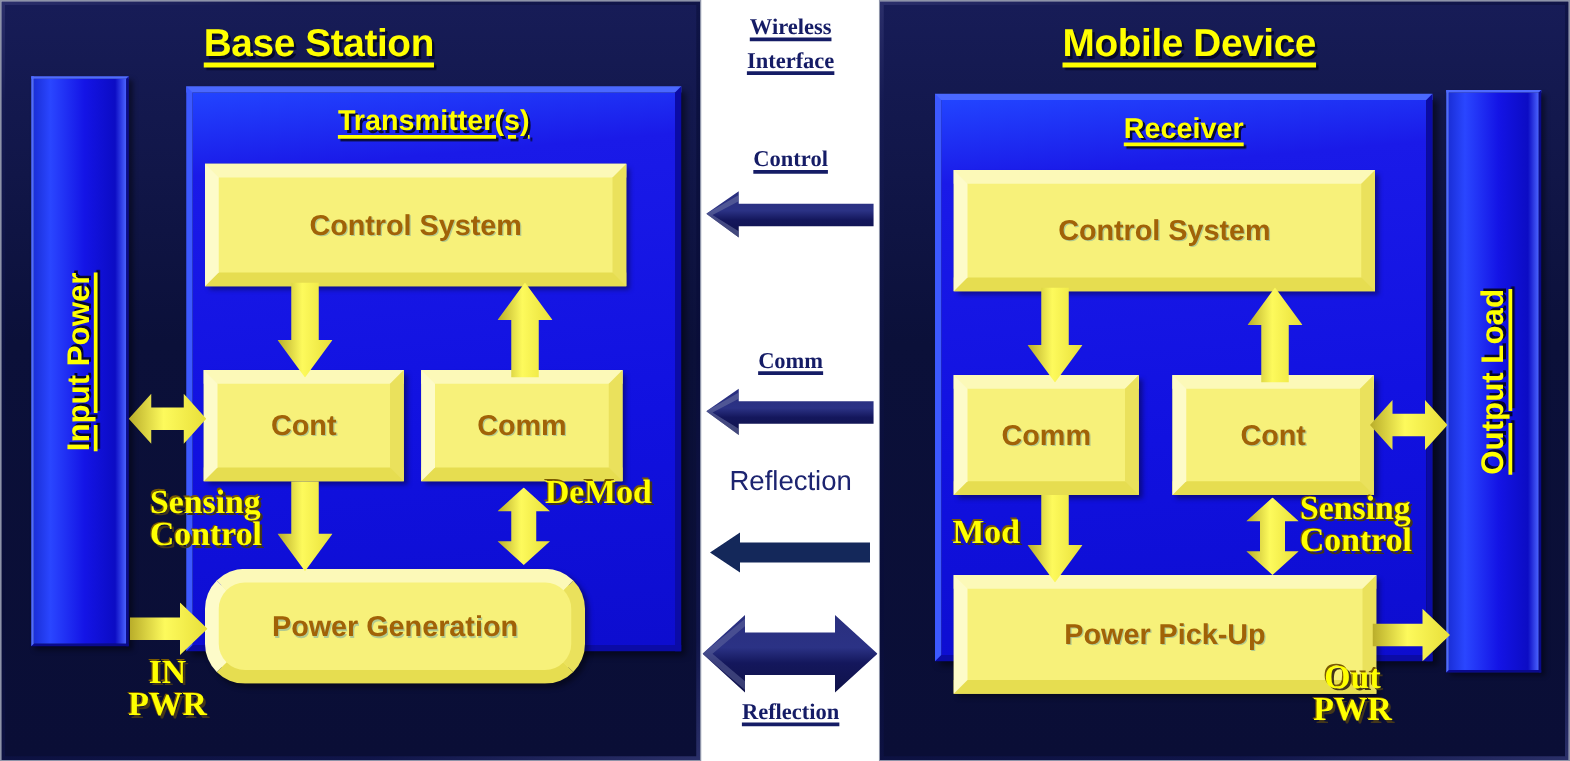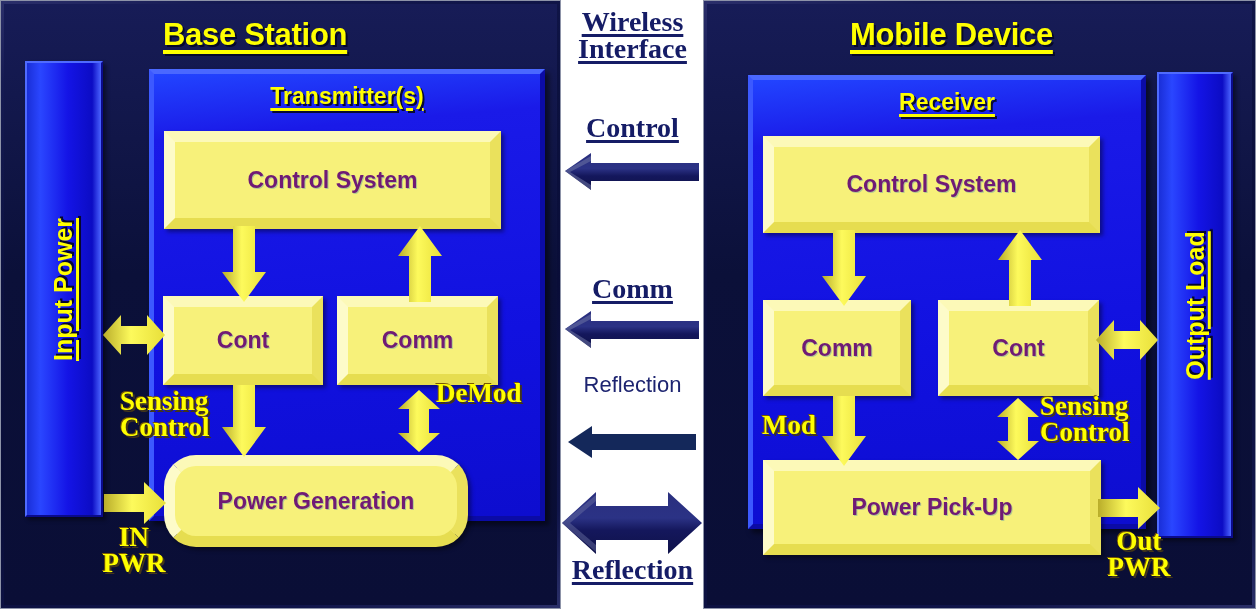--- a/index.html
+++ b/index.html
@@ -45,38 +45,38 @@
       text-decoration-thickness:3px;text-underline-offset:4px;
       text-shadow:2px 2px 0 #080a33;}
 
   
   .block{position:absolute;z-index:6;box-sizing:border-box;
       background:#f7f17a;
       border-top:11px solid #fcf9b8;border-left:11px solid #fdfbc9;
       border-right:11px solid #eae15c;border-bottom:11px solid #e6dd50;
       box-shadow:3px 3px 4px rgba(0,0,0,.4);
       display:flex;align-items:center;justify-content:center;}
-  .block span{color:#701a75;font-weight:bold;font-size:23px;white-space:nowrap;
+  .block span{color:#a16207;font-weight:bold;font-size:23px;white-space:nowrap;
       text-shadow:1px 1px 0 rgba(120,170,160,.55);}
   .block.small span{font-size:23px;}
 
   
   .arrow{position:absolute;z-index:7;}
 
   
   .ylabel{position:absolute;z-index:8;color:#ffff00;font-weight:bold;
       font-family:"Liberation Serif",serif;font-size:27px;line-height:26px;
       text-shadow:2px 2px 0 #43361a, -1px -1px 0 #7a5a00;white-space:nowrap;}
   .ylabel.ctr{text-align:center;}
 
   
   #wireless-column{position:absolute;left:562px;top:0;width:141px;height:609px;
       background:#ffffff;z-index:4;}
   .ctext{position:absolute;width:141px;text-align:center;color:#151c66;
-      font-family:"Liberation Serif",serif;font-weight:bold;font-size:28px;
+      font-family:"Liberation Serif",serif;font-weight:bold;font-size:18px;
       line-height:27px;text-decoration:underline;text-decoration-thickness:3px;
       text-underline-offset:3px;z-index:6;}
   .ctext.plain{font-family:"Liberation Sans",sans-serif;font-weight:normal;
       font-size:22px;line-height:25px;text-decoration:none;color:#1d2470;}
   .carrow{position:absolute;z-index:6;}
 </style>
 </head>
 <body>
 
 <div id="root">
@@ -248,18 +248,18 @@
     <polygon points="0,12 40,12 40,0 62,21 40,42 40,30 0,30" fill="url(#gyA)"></polygon>
   </svg>
 
   <div class="ylabel" style="left:762px;top:412px;">Mod</div>
 
   <div class="ylabel" style="left:1040px;top:393px;">
     <div>Sensing</div>
     <div>Control</div>
   </div>
 
-  <div class="ylabel ctr" style="left:1095px;top:528px;width:88px;">
+  <div class="ylabel ctr" style="left:1038px;top:528px;width:88px;">
     <div>Out</div>
     <div>PWR</div>
   </div>
 
 </div>
 
 </body></html>

